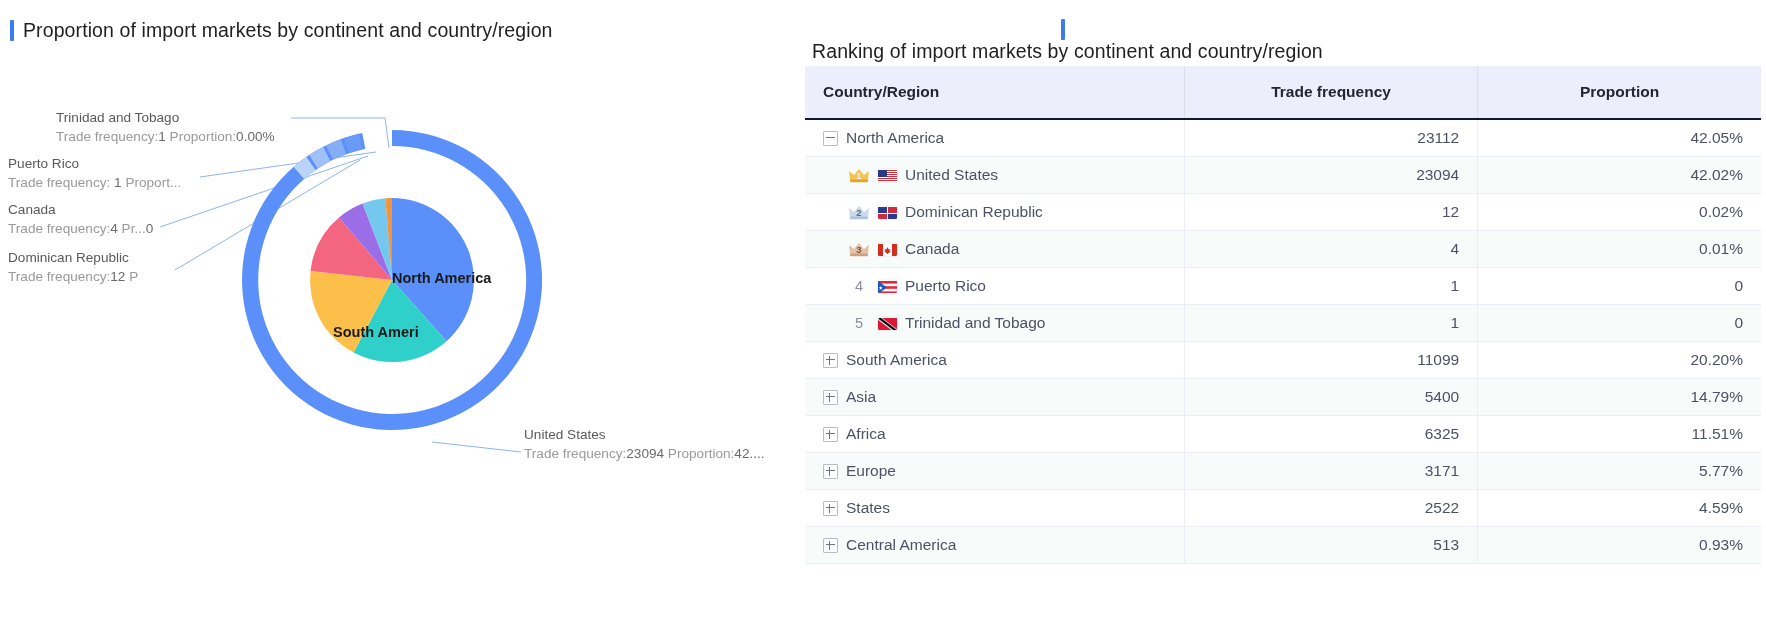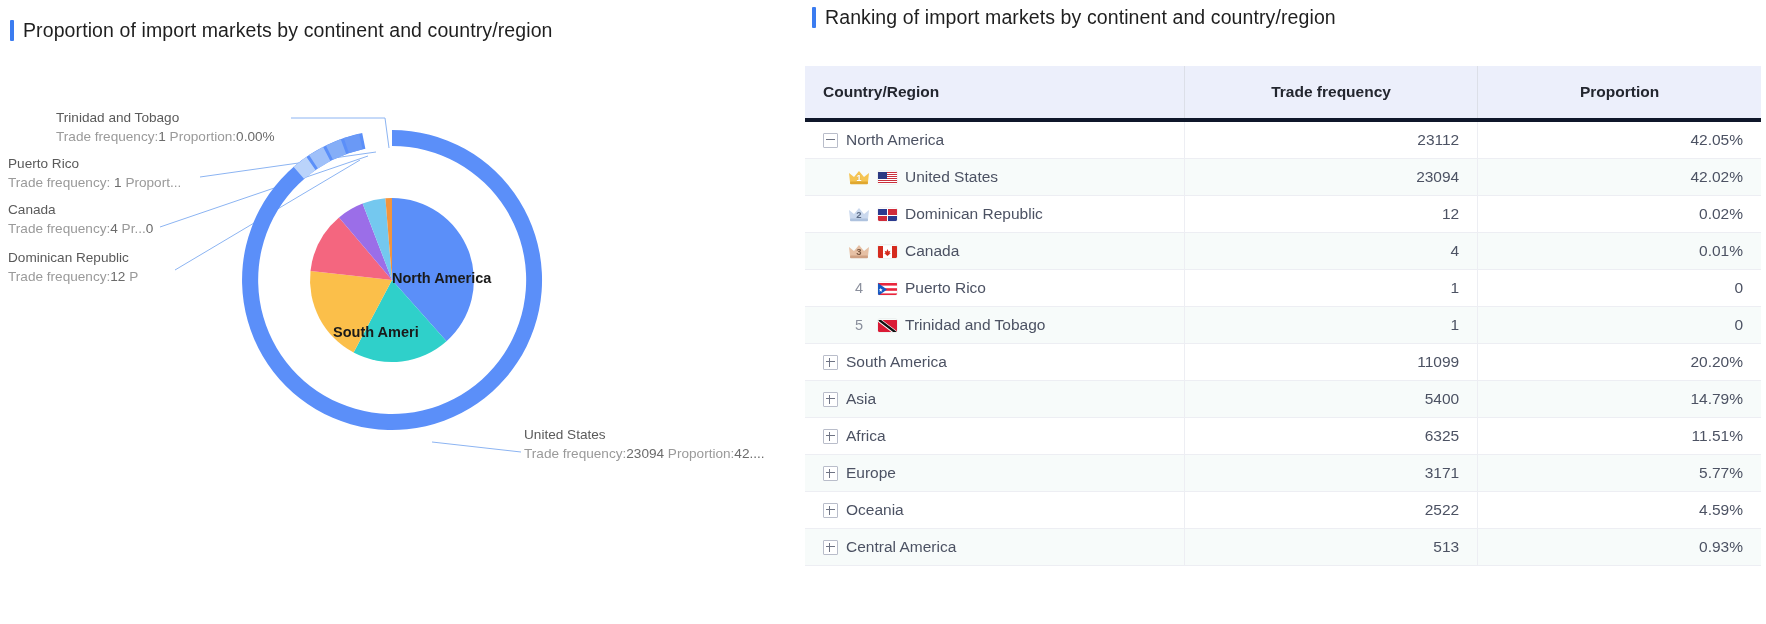--- a/index.html
+++ b/index.html
@@ -37,30 +37,30 @@
   .lbl .sub{color:#9a9a9a;display:block;text-align:center;}
   .lbl .sub b{font-weight:400;color:#6b6b6b;}
 
   .slice-label{
     position:absolute;font-size:14.5px;color:#1a1a1a;
     font-weight:700;white-space:nowrap;pointer-events:none;
   }
 
   
   .right-panel{position:absolute;left:800px;top:0;width:966px;height:624px;}
-  #right-title{position:absolute;left:12px;top:6px;}
+  #right-title{position:absolute;left:12px;top:19px;flex-direction:column;}
 
   .tbl-wrap{position:absolute;left:5px;top:66px;width:956px;}
   table.rank{border-collapse:collapse;width:956px;table-layout:fixed;
              font-size:15px;color:#4a5165;}
   table.rank th{
     background:#eceffb;color:#23262f;font-weight:700;
     height:52px;padding:0 18px;font-size:15.5px;
     border-right:1px solid #dcdfe8;
-    border-bottom:4px solid #0f172a;
+    border-bottom:2px solid #0f172a;
   }
   table.rank th:last-child{border-right:none;}
   table.rank th.c-name{text-align:left;}
   table.rank th.c-num,table.rank th.c-pct{}
 
   table.rank td{
     height:36px;padding:0 18px;
     border-right:1px solid #edeef3;
     border-bottom:1px solid #edeef3;
     font-size:15.5px;color:#4c5263;
@@ -394,21 +394,21 @@
               </span>
             </td>
             <td class="c-num">3171</td>
             <td class="c-pct">5.77%</td>
           </tr>
 
           <tr class="plain">
             <td>
               <span class="cell-name">
                 <span class="exp"></span>
-                <span class="grp-name">Oceania</span>
+                <span class="grp-name">States</span>
               </span>
             </td>
             <td class="c-num">2522</td>
             <td class="c-pct">4.59%</td>
           </tr>
 
           <tr class="alt">
             <td>
               <span class="cell-name">
                 <span class="exp"></span>

